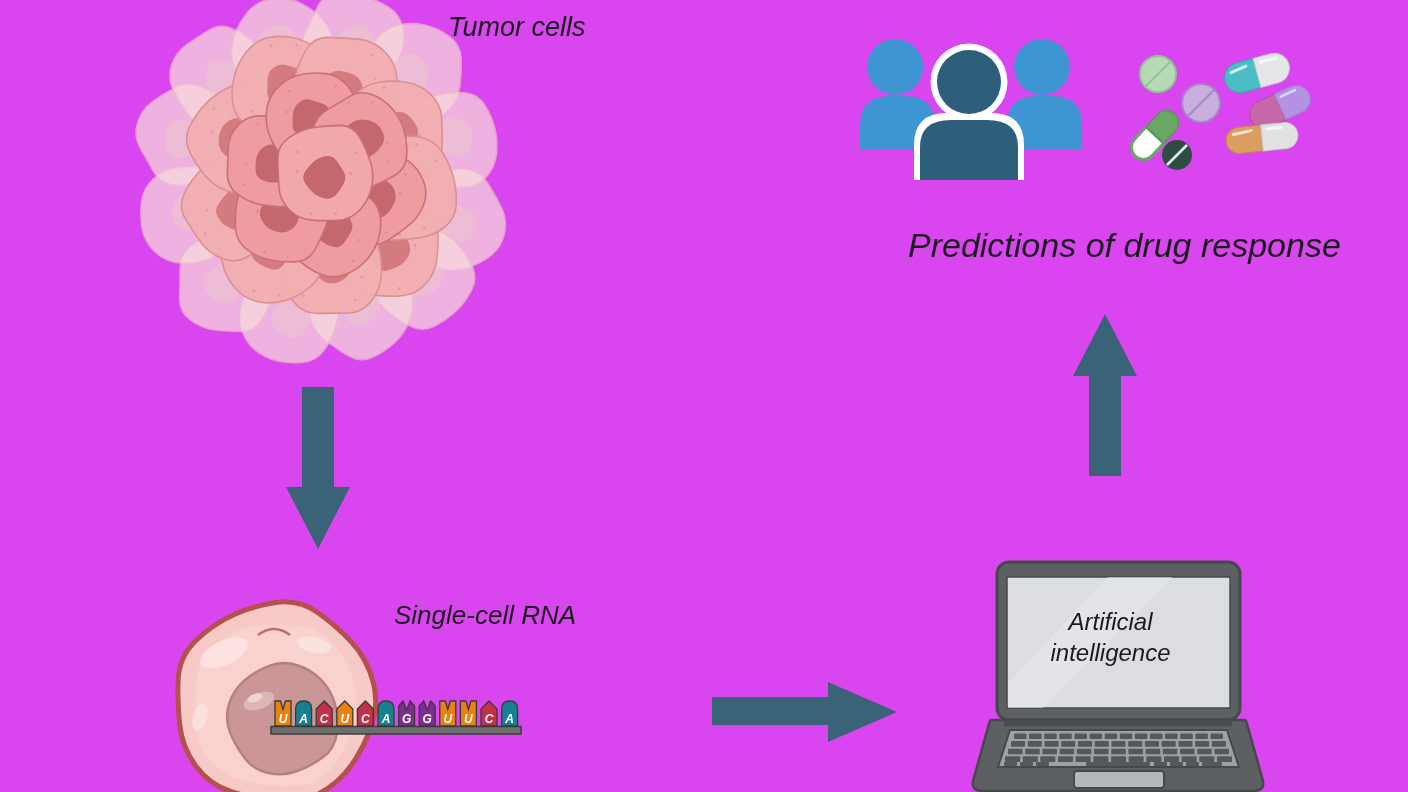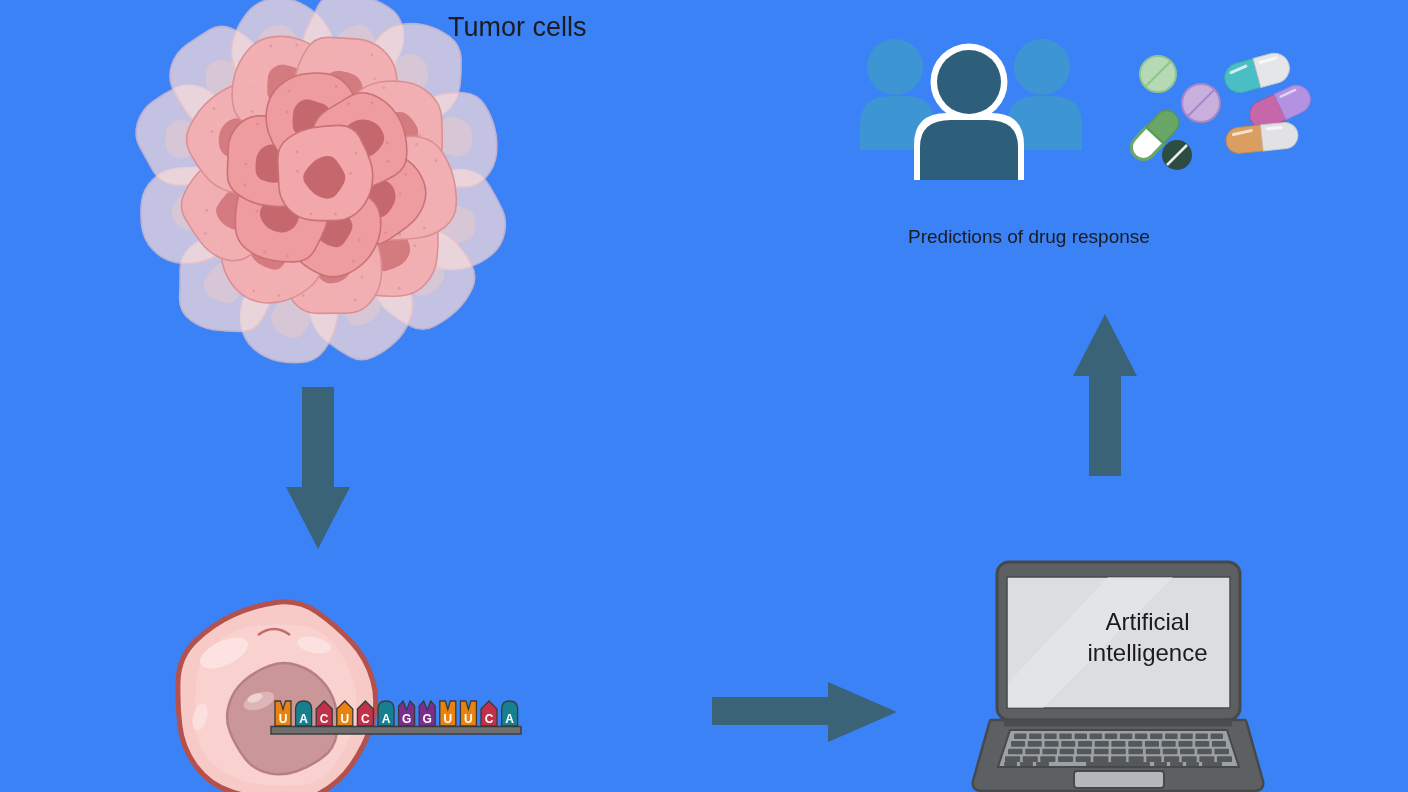--- a/index.html
+++ b/index.html
@@ -1,22 +1,22 @@
 <!DOCTYPE html>
 <html><head>
 <meta charset="utf-8">
 <style>
   html,body{margin:0;padding:0;background:#fff;}
-  .canvas{position:relative;width:1408px;height:792px;background:#3b82f6;overflow:hidden;
-          font-family:"Liberation Sans",sans-serif;}
+  .canvas{position:relative;width:1408px;height:792px;background:#d946ef;overflow:hidden;
+          font-family:"Liberation Sans",sans-serif;font-style:italic;}
   .label{position:absolute;color:#1B1B1D;font-family:"Liberation Sans",sans-serif;white-space:nowrap;}
   #tumor-label{left:448px;top:12px;font-size:27px;}
   #sc-label{left:394px;top:600px;font-size:26px;line-height:31px;}
-  #ai-label{left:1008px;top:606px;width:205px;text-align:center;font-size:24px;line-height:31px;white-space:normal;padding-left:37px;}
-  #pred-label{left:908px;top:226px;font-size:19px;}
+  #ai-label{left:1008px;top:606px;width:205px;text-align:center;font-size:24px;line-height:31px;white-space:normal;}
+  #pred-label{left:908px;top:226px;font-size:34px;}
   svg{position:absolute;overflow:visible;}
 </style>
 </head>
 <body>
 
 <div class="canvas">
 
   <svg id="tumor-svg" style="left:118px;top:-8px;" width="404" height="384" viewBox="0 0 404 384">
     <g id="tumor-g">
         <path d="M386.4,241.3 Q383.6,254.4 373.4,263.0 Q363.2,271.5 350.7,274.9 Q338.3,278.3 324.8,276.6 Q311.4,274.8 303.8,263.7 Q296.2,252.5 291.8,240.4 Q287.5,228.2 289.3,214.7 Q291.2,201.1 303.1,194.5 Q314.9,187.8 326.6,181.5 Q338.3,175.2 351.5,178.8 Q364.7,182.4 371.5,193.8 Q378.4,205.1 383.8,216.7 Q389.3,228.2 386.4,241.3 Z" fill="#F8DBDB" stroke="#EFC2C2" stroke-width="1.6" opacity="0.72"></path>
@@ -241,21 +241,21 @@
           <text x="9" y="22.5" text-anchor="middle" font-size="12" font-weight="bold" font-family="Liberation Sans, sans-serif" fill="#FFFFFF">C</text>
         </g>
         <g transform="translate(234.6,6)">
           <path d="M1,26 L1,9 Q1,1 9,1 Q17,1 17,9 L17,26 Z" fill="#17808F" stroke="#3A3A3A" stroke-width="1.3"></path>
           <text x="9" y="22.5" text-anchor="middle" font-size="12" font-weight="bold" font-family="Liberation Sans, sans-serif" fill="#FFFFFF">A</text>
         </g>
       </g>
   </svg>
 
   <div class="label" id="sc-label">
-    <br>
+    <span>Single-cell RNA</span><br>
   </div>
 
   <svg style="left:708px;top:678px;" width="192" height="68" viewBox="0 0 192 68">
     <polygon points="4,19 120,19 120,4 189,34 120,64 120,47 4,47" fill="#3A6378"></polygon>
   </svg>
 
   <svg id="laptop-svg" style="left:958px;top:553px;" width="332" height="239" viewBox="0 0 332 239">
 
     <rect x="39" y="9" width="243" height="158" rx="12" stroke="#46494B" stroke-width="3" fill="#5D6062"></rect>
     <rect x="49" y="24" width="223" height="131" stroke="#47494B" stroke-width="1.5" fill="#DBDDE0"></rect>

